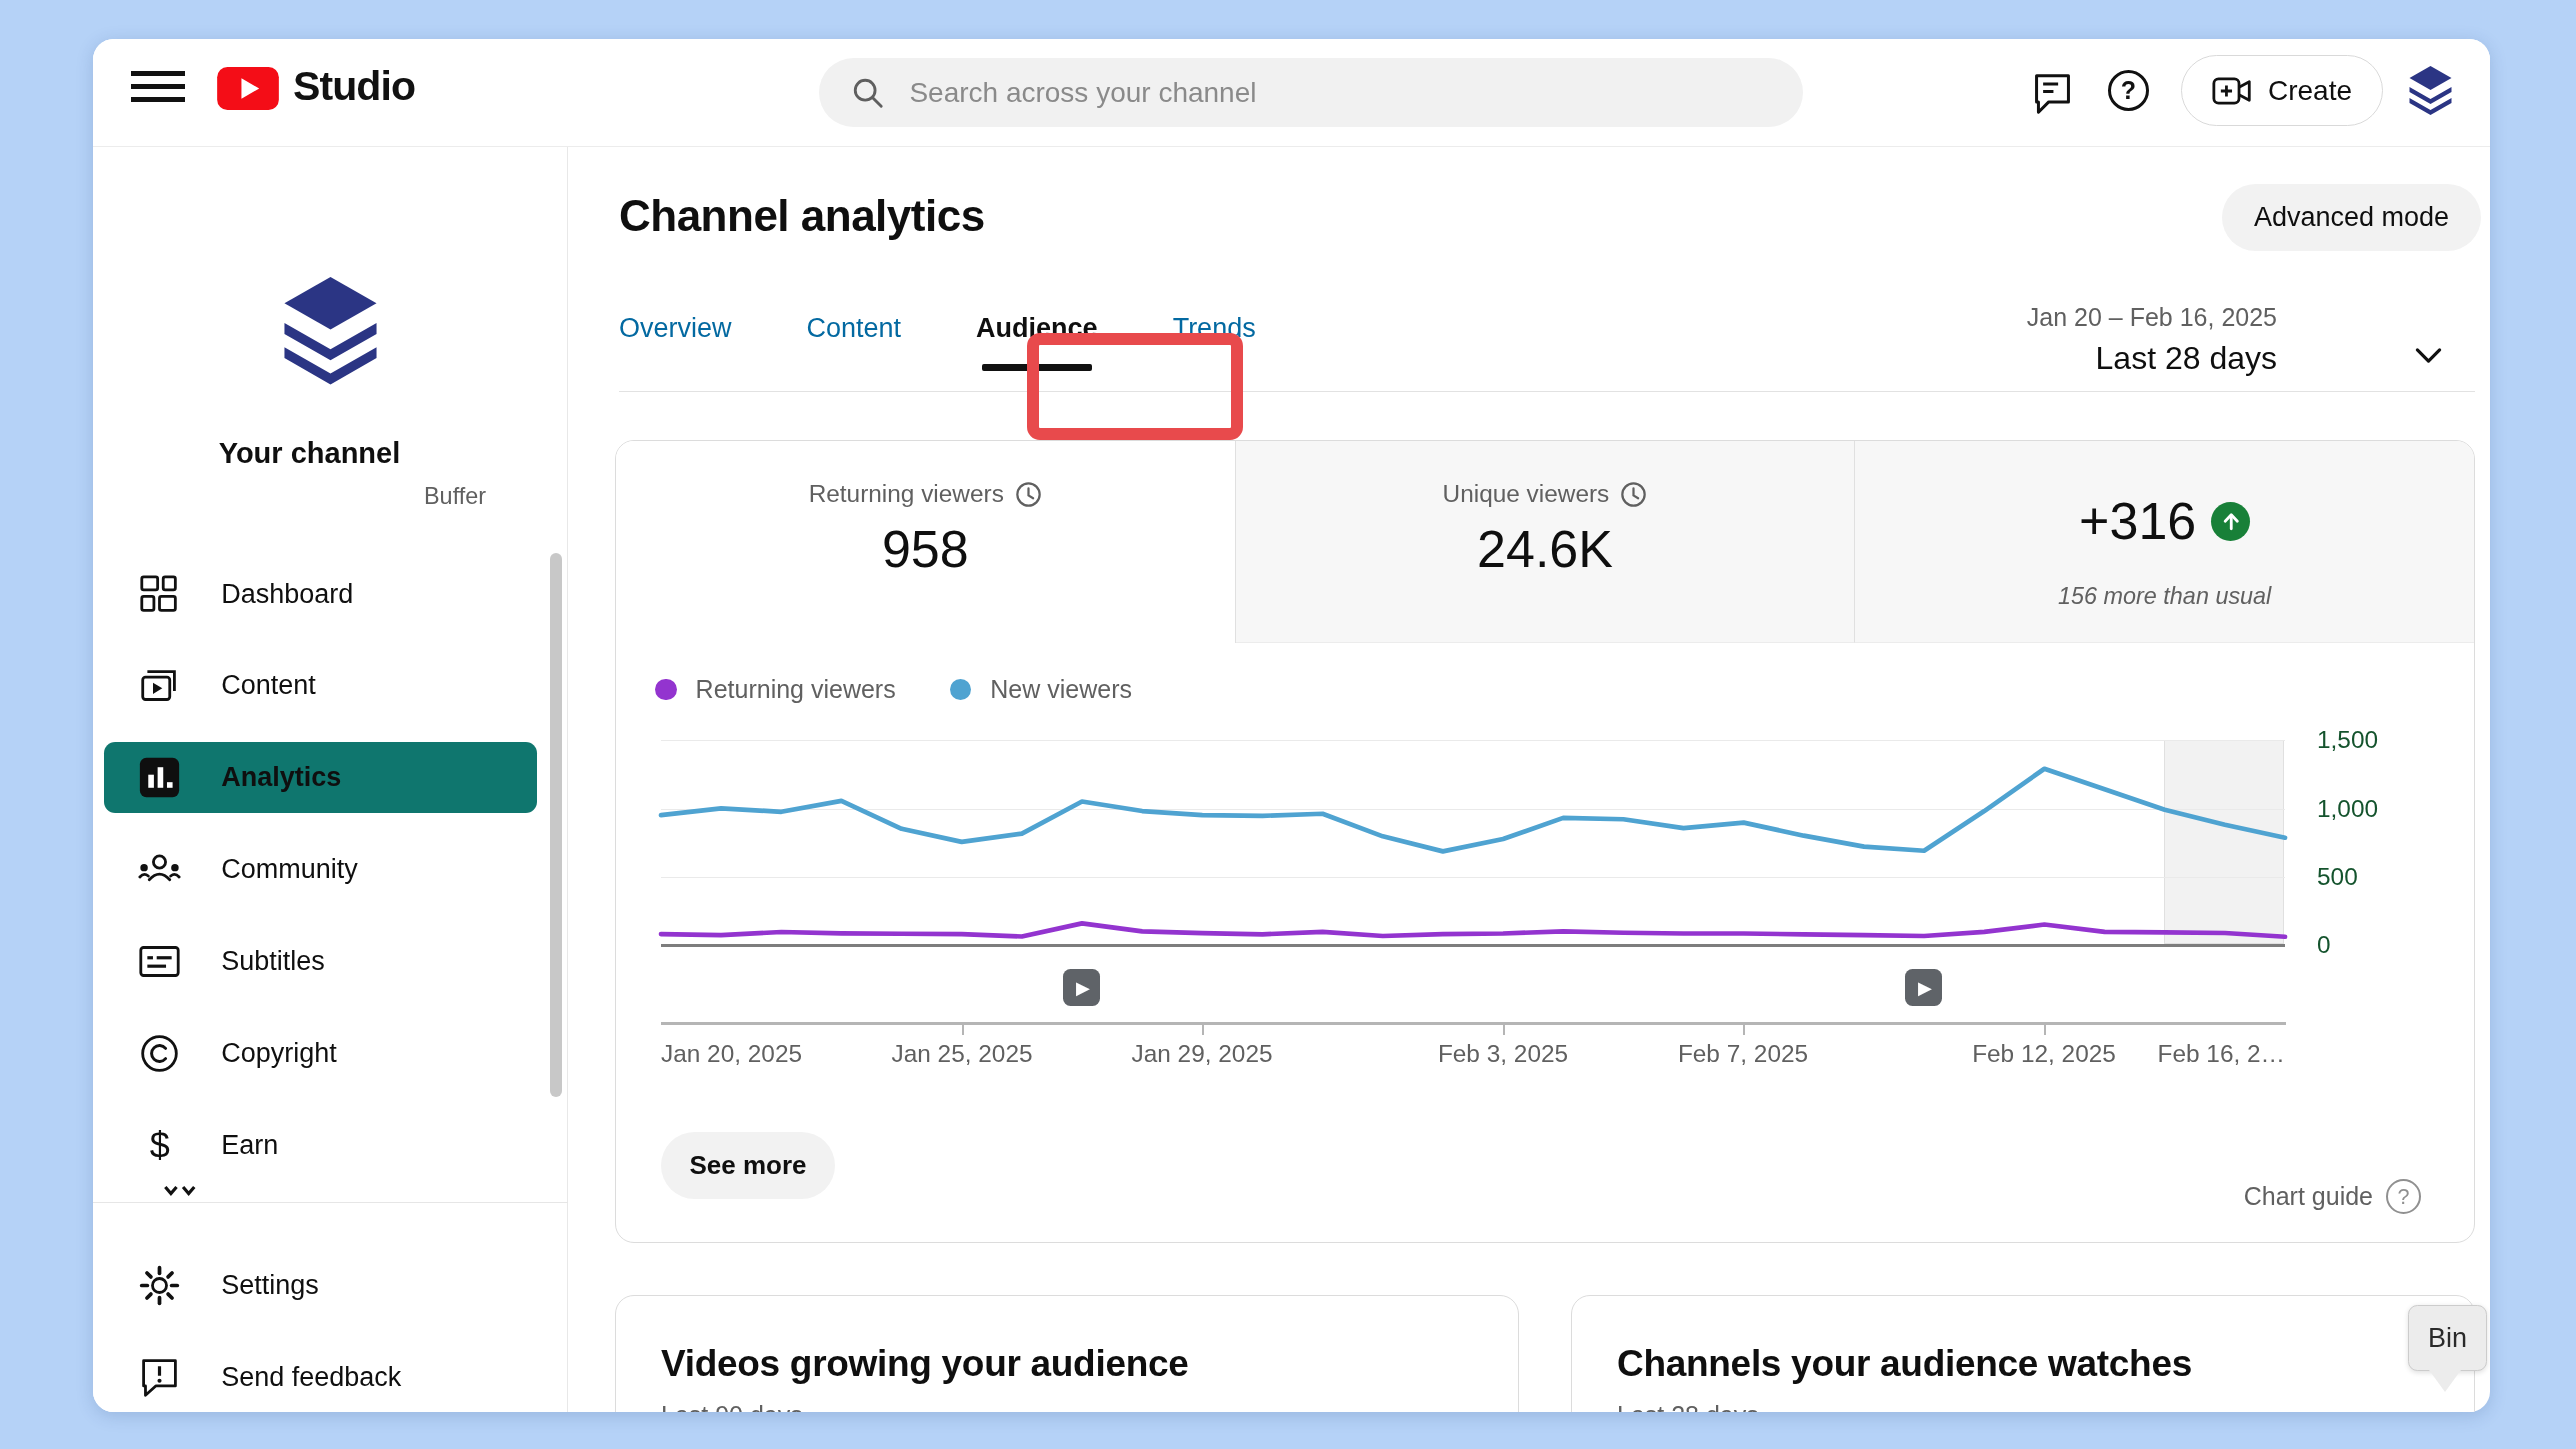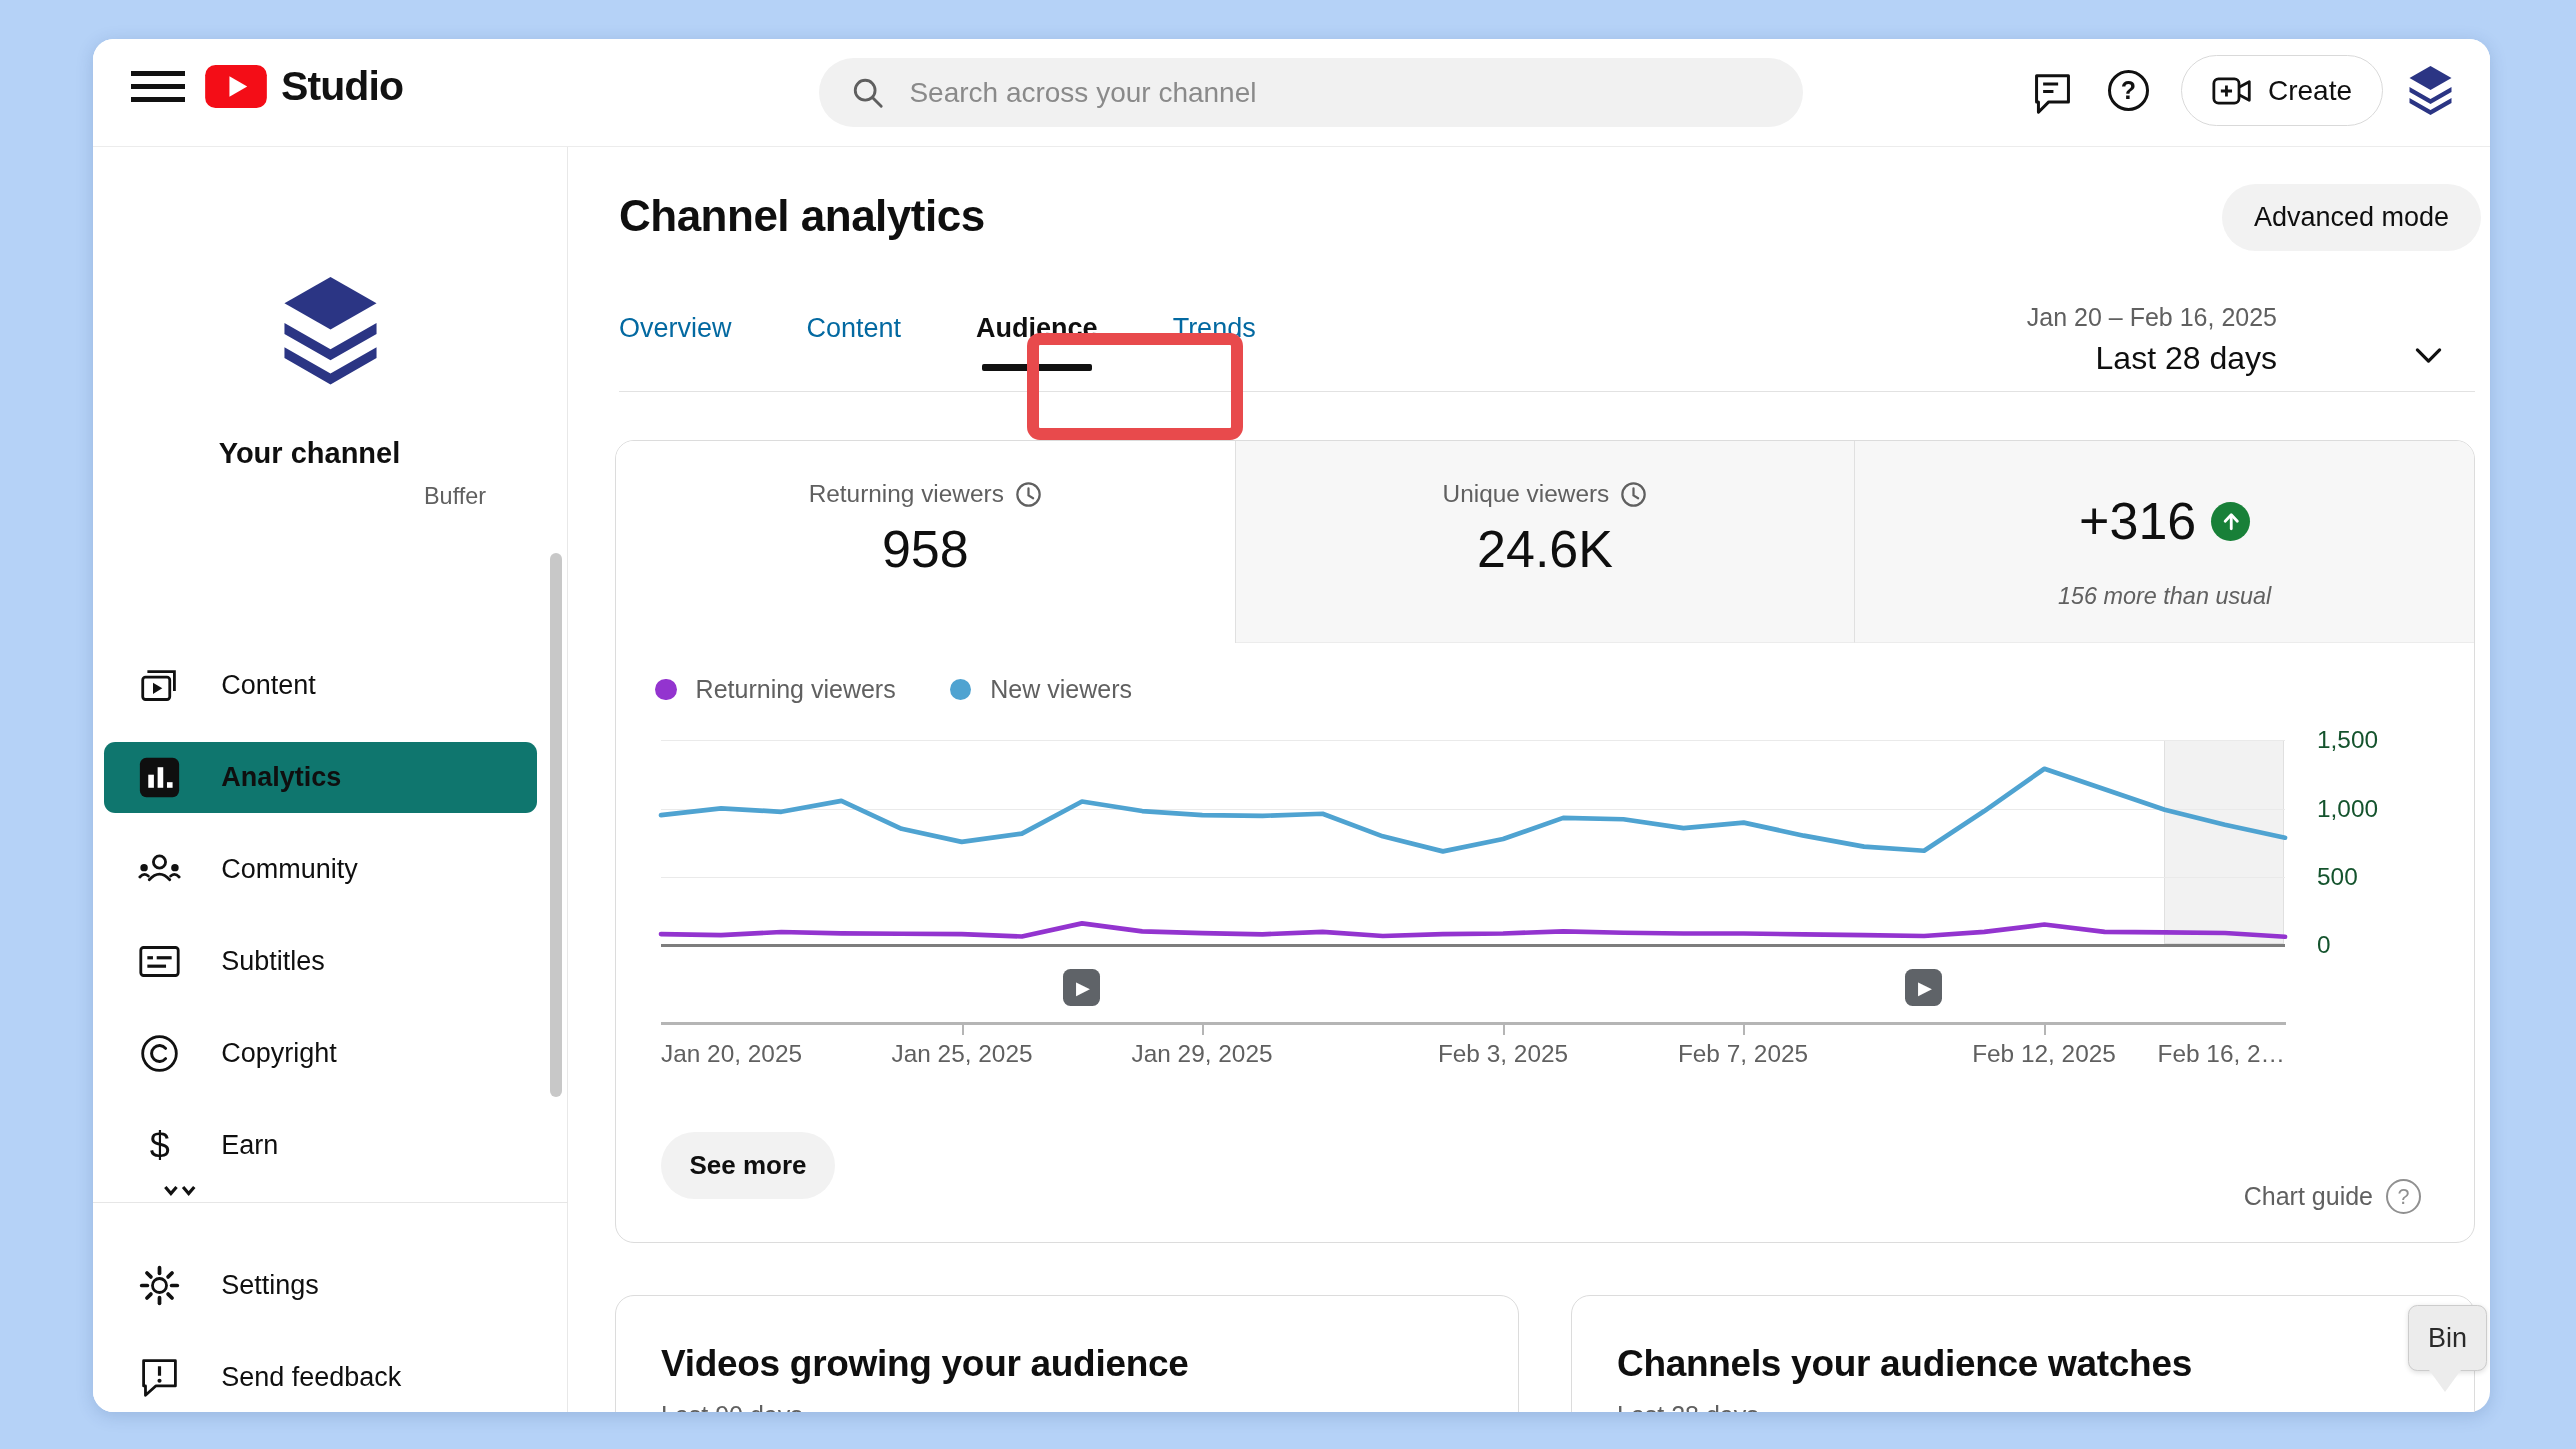--- a/index.html
+++ b/index.html
@@ -16,21 +16,21 @@
     background:#fff; border-radius:20.6px; overflow:hidden;
     box-shadow:0 3.7px 17px rgba(30,60,120,.18);
   }
   
   .header {
     position:absolute; top:0; left:0; right:0; height:108px;
     background:#fff; border-bottom:0.9px solid #ececec; z-index:6;
   }
   .hamburger { position:absolute; left:38px; top:32px; width:56px; height:43px; cursor:pointer; }
   .hamburger span { display:block; width:54px; height:4.7px; background:#111; margin:0 0 8.4px 0; }
-  .logo { position:absolute; left:112px; top:24.4px; display:flex; align-items:center; gap:14px; }
+  .logo { position:absolute; left:124px; top:24.4px; display:flex; align-items:flex-end; gap:14px; }
   .logo-mark { width:62px; height:43px; }
   .logo-word { font-size:41px; font-weight:700; letter-spacing:-0.9px; color:#121212; }
   .search {
     position:absolute; left:726px; top:19px; width:984px; height:69px;
     background:#f1f1f1; border-radius:37px; display:flex; align-items:center; padding:0 32px; gap:24.4px;
   }
   .search input {
     flex:1; border:none; outline:none; background:transparent;
     font-size:28px; color:#333; font-family:"Liberation Sans", sans-serif;
   }
@@ -203,20 +203,31 @@
   <div class="sidebar"></div>
 
   <svg class="ch-avatar buffer-fill" viewBox="0 0 100 104">
     <polygon points="50,0 92,24 50,48 8,24" fill="#2b3584"></polygon>
     <polygon points="8,42 50,66 92,42 92,52 50,76 8,52" fill="#2b3584"></polygon>
     <polygon points="8,64 50,88 92,64 92,74 50,98 8,74" fill="#2b3584"></polygon>
   </svg>
   <div class="ch-title">Your channel</div>
   <div class="ch-name">Buffer</div>
 
+  <div class="nav-item" style="top:520px">
+    <span class="nicon">
+      <svg width="41" height="41" viewBox="0 0 44 44">
+        <rect x="3" y="3" width="17" height="14" rx="2" fill="none" stroke="#111" stroke-width="3"></rect>
+        <rect x="26" y="3" width="13" height="14" rx="2" fill="none" stroke="#111" stroke-width="3"></rect>
+        <rect x="3" y="24" width="13" height="15" rx="2" fill="none" stroke="#111" stroke-width="3"></rect>
+        <rect x="22" y="24" width="17" height="15" rx="2" fill="none" stroke="#111" stroke-width="3"></rect>
+      </svg>
+    </span>
+    <span class="nlabel">Dashboard</span>
+  </div>
   <div class="nav-item" style="top:611px">
     <span class="nicon">
       <svg width="41" height="41" viewBox="0 0 44 44">
         <path d="M9,7 H38 V28" fill="none" stroke="#111" stroke-width="3"></path>
         <rect x="4" y="13" width="29" height="24" rx="3" fill="none" stroke="#111" stroke-width="3"></rect>
         <polygon points="15,19 15,31 25,25" fill="#111"></polygon>
       </svg>
     </span>
     <span class="nlabel">Content</span>
   </div>

